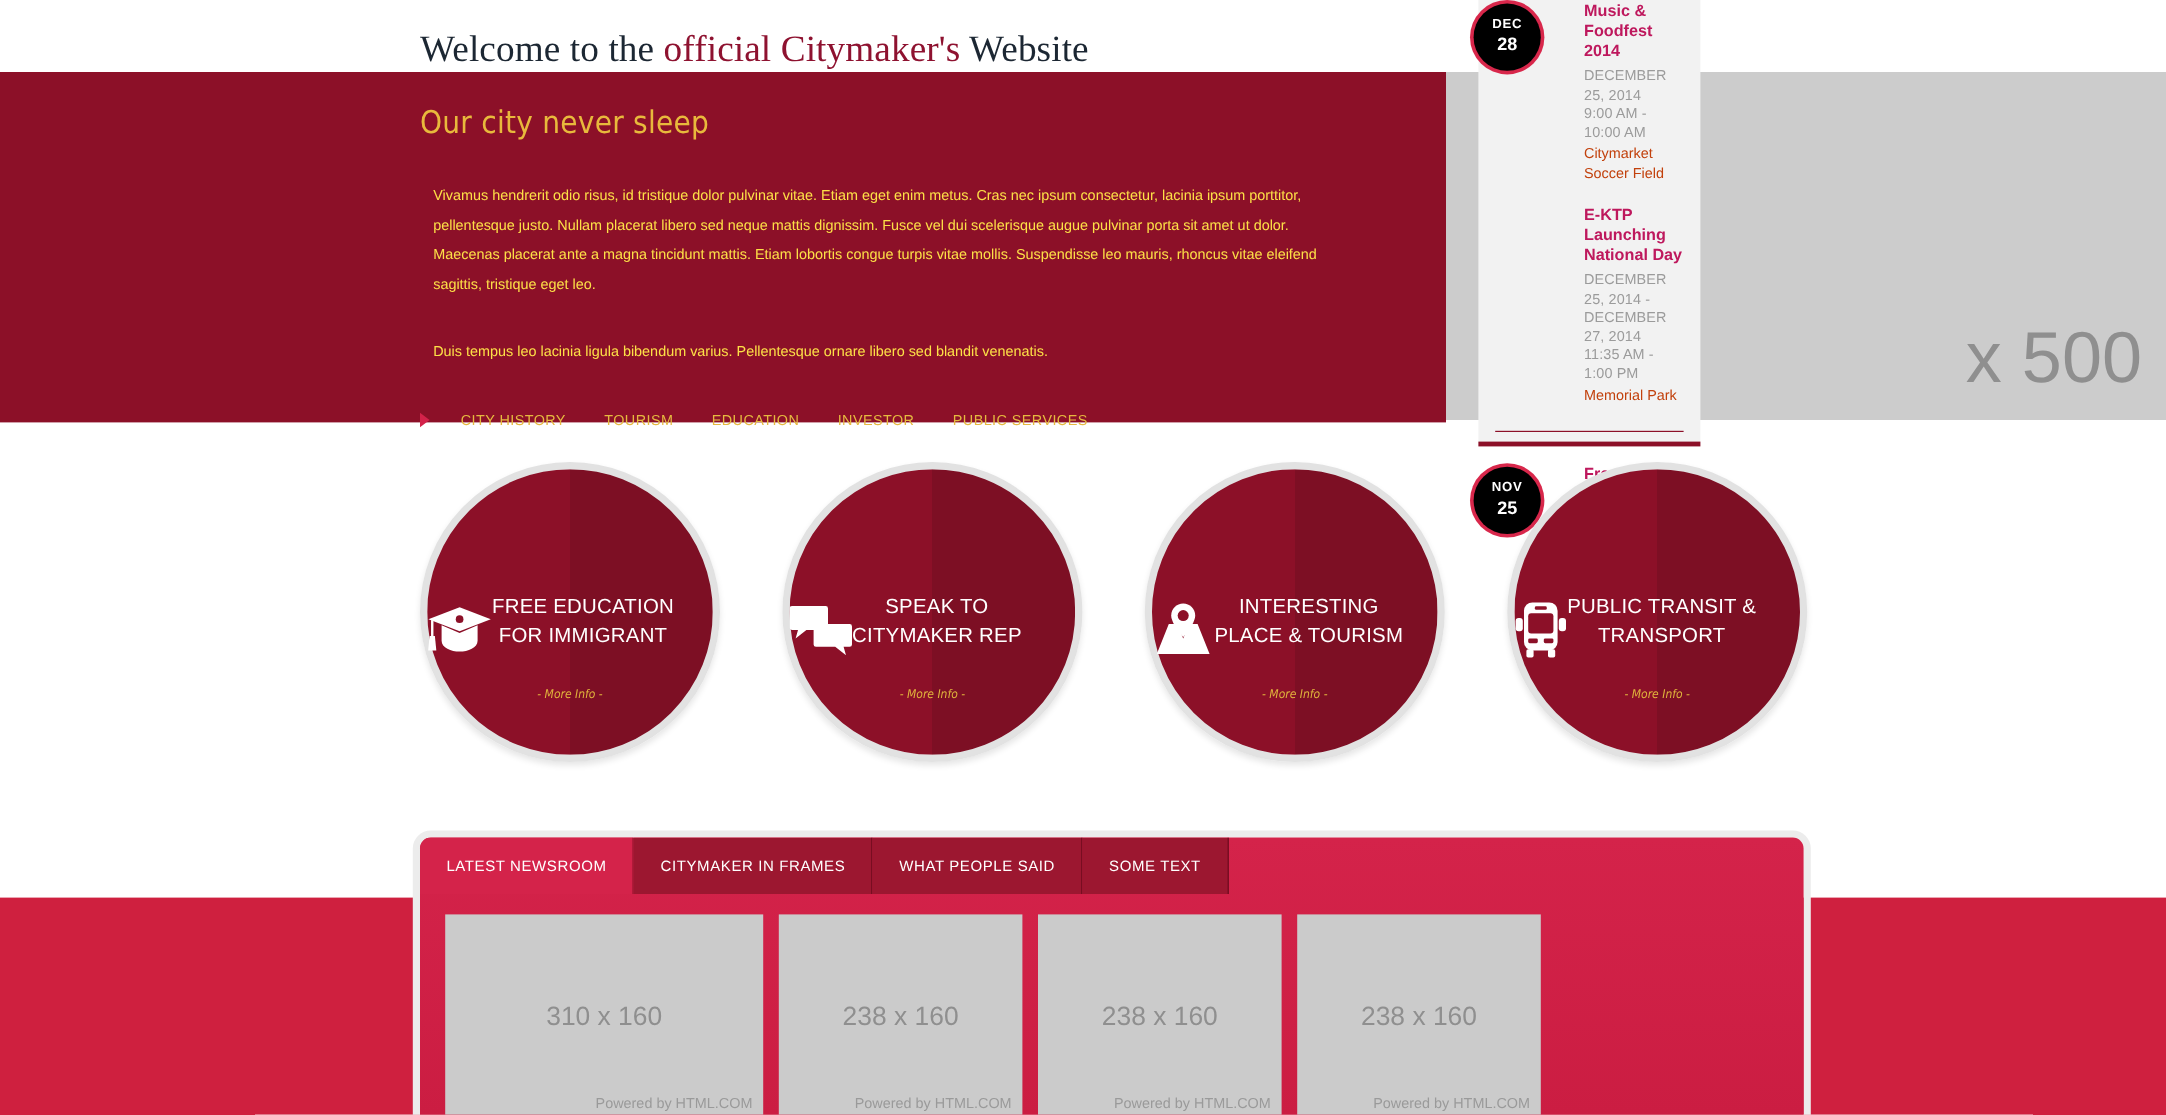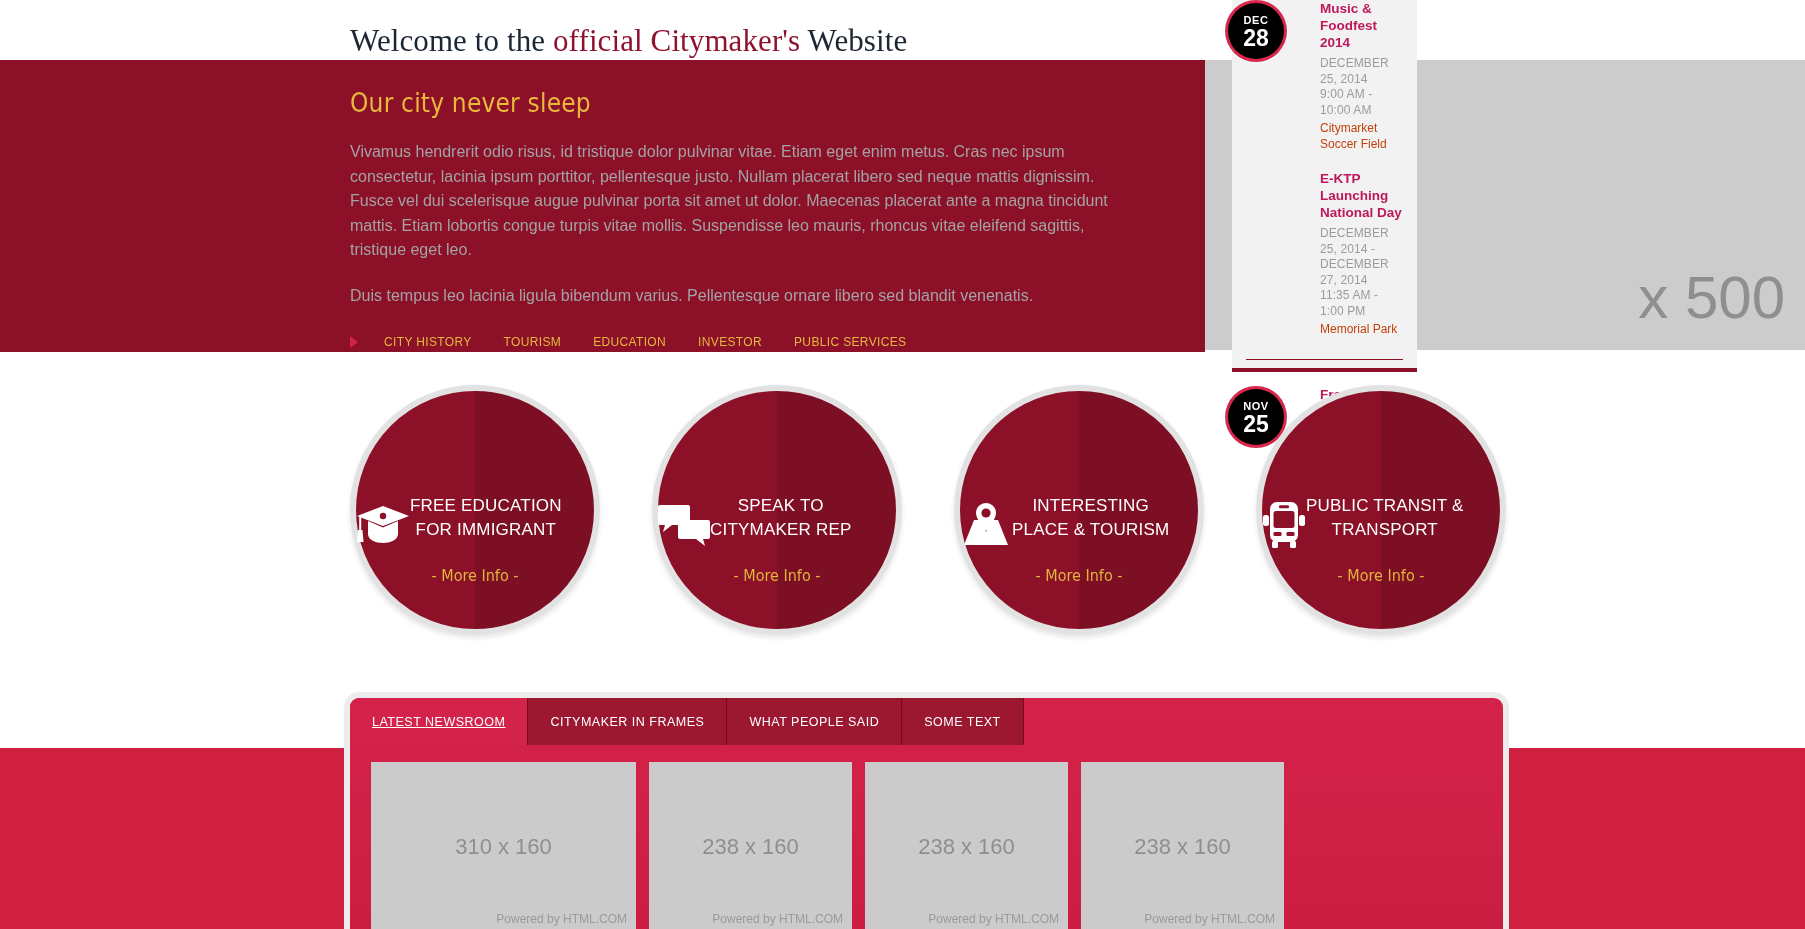--- a/index.html
+++ b/index.html
@@ -32,22 +32,22 @@
     position:absolute; left:0; top:60px; width:1205px; height:292px;
     background:#8c1028;
   }
   .hero-inner { position:absolute; left:350px; top:0; width:790px; }
   .hero-h2 {
     margin:0; padding-top:28px;
     font-family:"DejaVu Sans Condensed","Liberation Sans", sans-serif;
     font-size:26px; color:#e8b93c; font-weight:400; letter-spacing:0.2px;
   }
   .hero-p {
-    margin:0; padding-top:22px;
-    font-size:16px; line-height:24.6px; color:#a3a3a3;
+    margin:11px; padding-top:22px;
+    font-size:12px; line-height:24.6px; color:#fde047;
     font-weight:400;
   }
   .hero-p + .hero-p { padding-top:21px; }
   .hero-links {
     padding-top:26px; display:flex; align-items:center; gap:12px;
   }
   .tri {
     width:0;height:0;
     border-left:8px solid #d3224a;
     border-top:6px solid transparent;
@@ -88,21 +88,21 @@
     background:#d8274b;
     display:flex; flex-direction:column; align-items:center; justify-content:center;
   }
   .ev-badge-inner {
     width:56px; height:56px; border-radius:50%;
     background:#000000;
     display:flex; flex-direction:column; align-items:center; justify-content:center;
     color:#fff;
   }
   .ev-mon { font-size:11px; letter-spacing:0.6px; font-weight:700; line-height:12px; margin-bottom:1px;}
-  .ev-day { font-size:23px; font-weight:700; line-height:22px; }
+  .ev-day { font-size:15px; font-weight:700; line-height:22px; }
   .ev-body { margin-left:88px; }
   .ev-title {
     font-size:13.5px; font-weight:700; color:#be185d; line-height:17px;
     margin:0 0 5px 0;
   }
   .ev-meta { font-size:12px; color:#9b9b9b; line-height:15.5px; letter-spacing:0.1px; }
   .ev-place { font-size:12px; color:#c2410c; line-height:16px; margin-top:2px;}
   .ev-sep { height:1px; background:#8c1028; margin:22px 14px 0 14px; }
 
   
@@ -126,22 +126,23 @@
   }
   .circle-icon svg { display:block; }
   .circle-label {
     margin-top:16px;
     font-size:17px; line-height:24px; letter-spacing:0.2px;
     font-weight:400;
     white-space:pre-line;
   }
   .circle-more {
     position:absolute; bottom:44px; left:0; right:0;
-    font-size:16px; color:#e0b53c;
+    font-size:10px; color:#e0b53c;
     font-family:"DejaVu Sans Condensed","Liberation Sans", sans-serif;
+    font-style:italic;
   }
 
   
   .bottom-band {
     position:absolute; left:0; top:748px; width:1805px; height:181px;
     background:#cf203f;
   }
 
   
   .tabpanel {
@@ -154,21 +155,21 @@
   }
   .tabs { display:flex; height:47px; }
   .tab {
     padding:0 22px; height:47px;
     display:flex; align-items:center; justify-content:center;
     font-size:12.5px; letter-spacing:0.5px; color:#ffffff;
     background:#9c1730;
     border-right:1px solid #6f0c1e;
     cursor:pointer; white-space:nowrap;
   }
-  .tab:first-child { border-radius:6px 0 0 0;text-decoration:underline; }
+  .tab:first-child { border-radius:6px 0 0 0; }
   .tab.active { background:transparent; background-color:#d4234a; }
   .tab-filler { flex:1; }
 
   .thumbs {
     display:flex; gap:13px; padding:17px 0 0 21px;
   }
   .thumb {
     background:#cbcbcb; position:relative; overflow:hidden;
   }
   .thumb.wide { width:265px; height:170px; }

